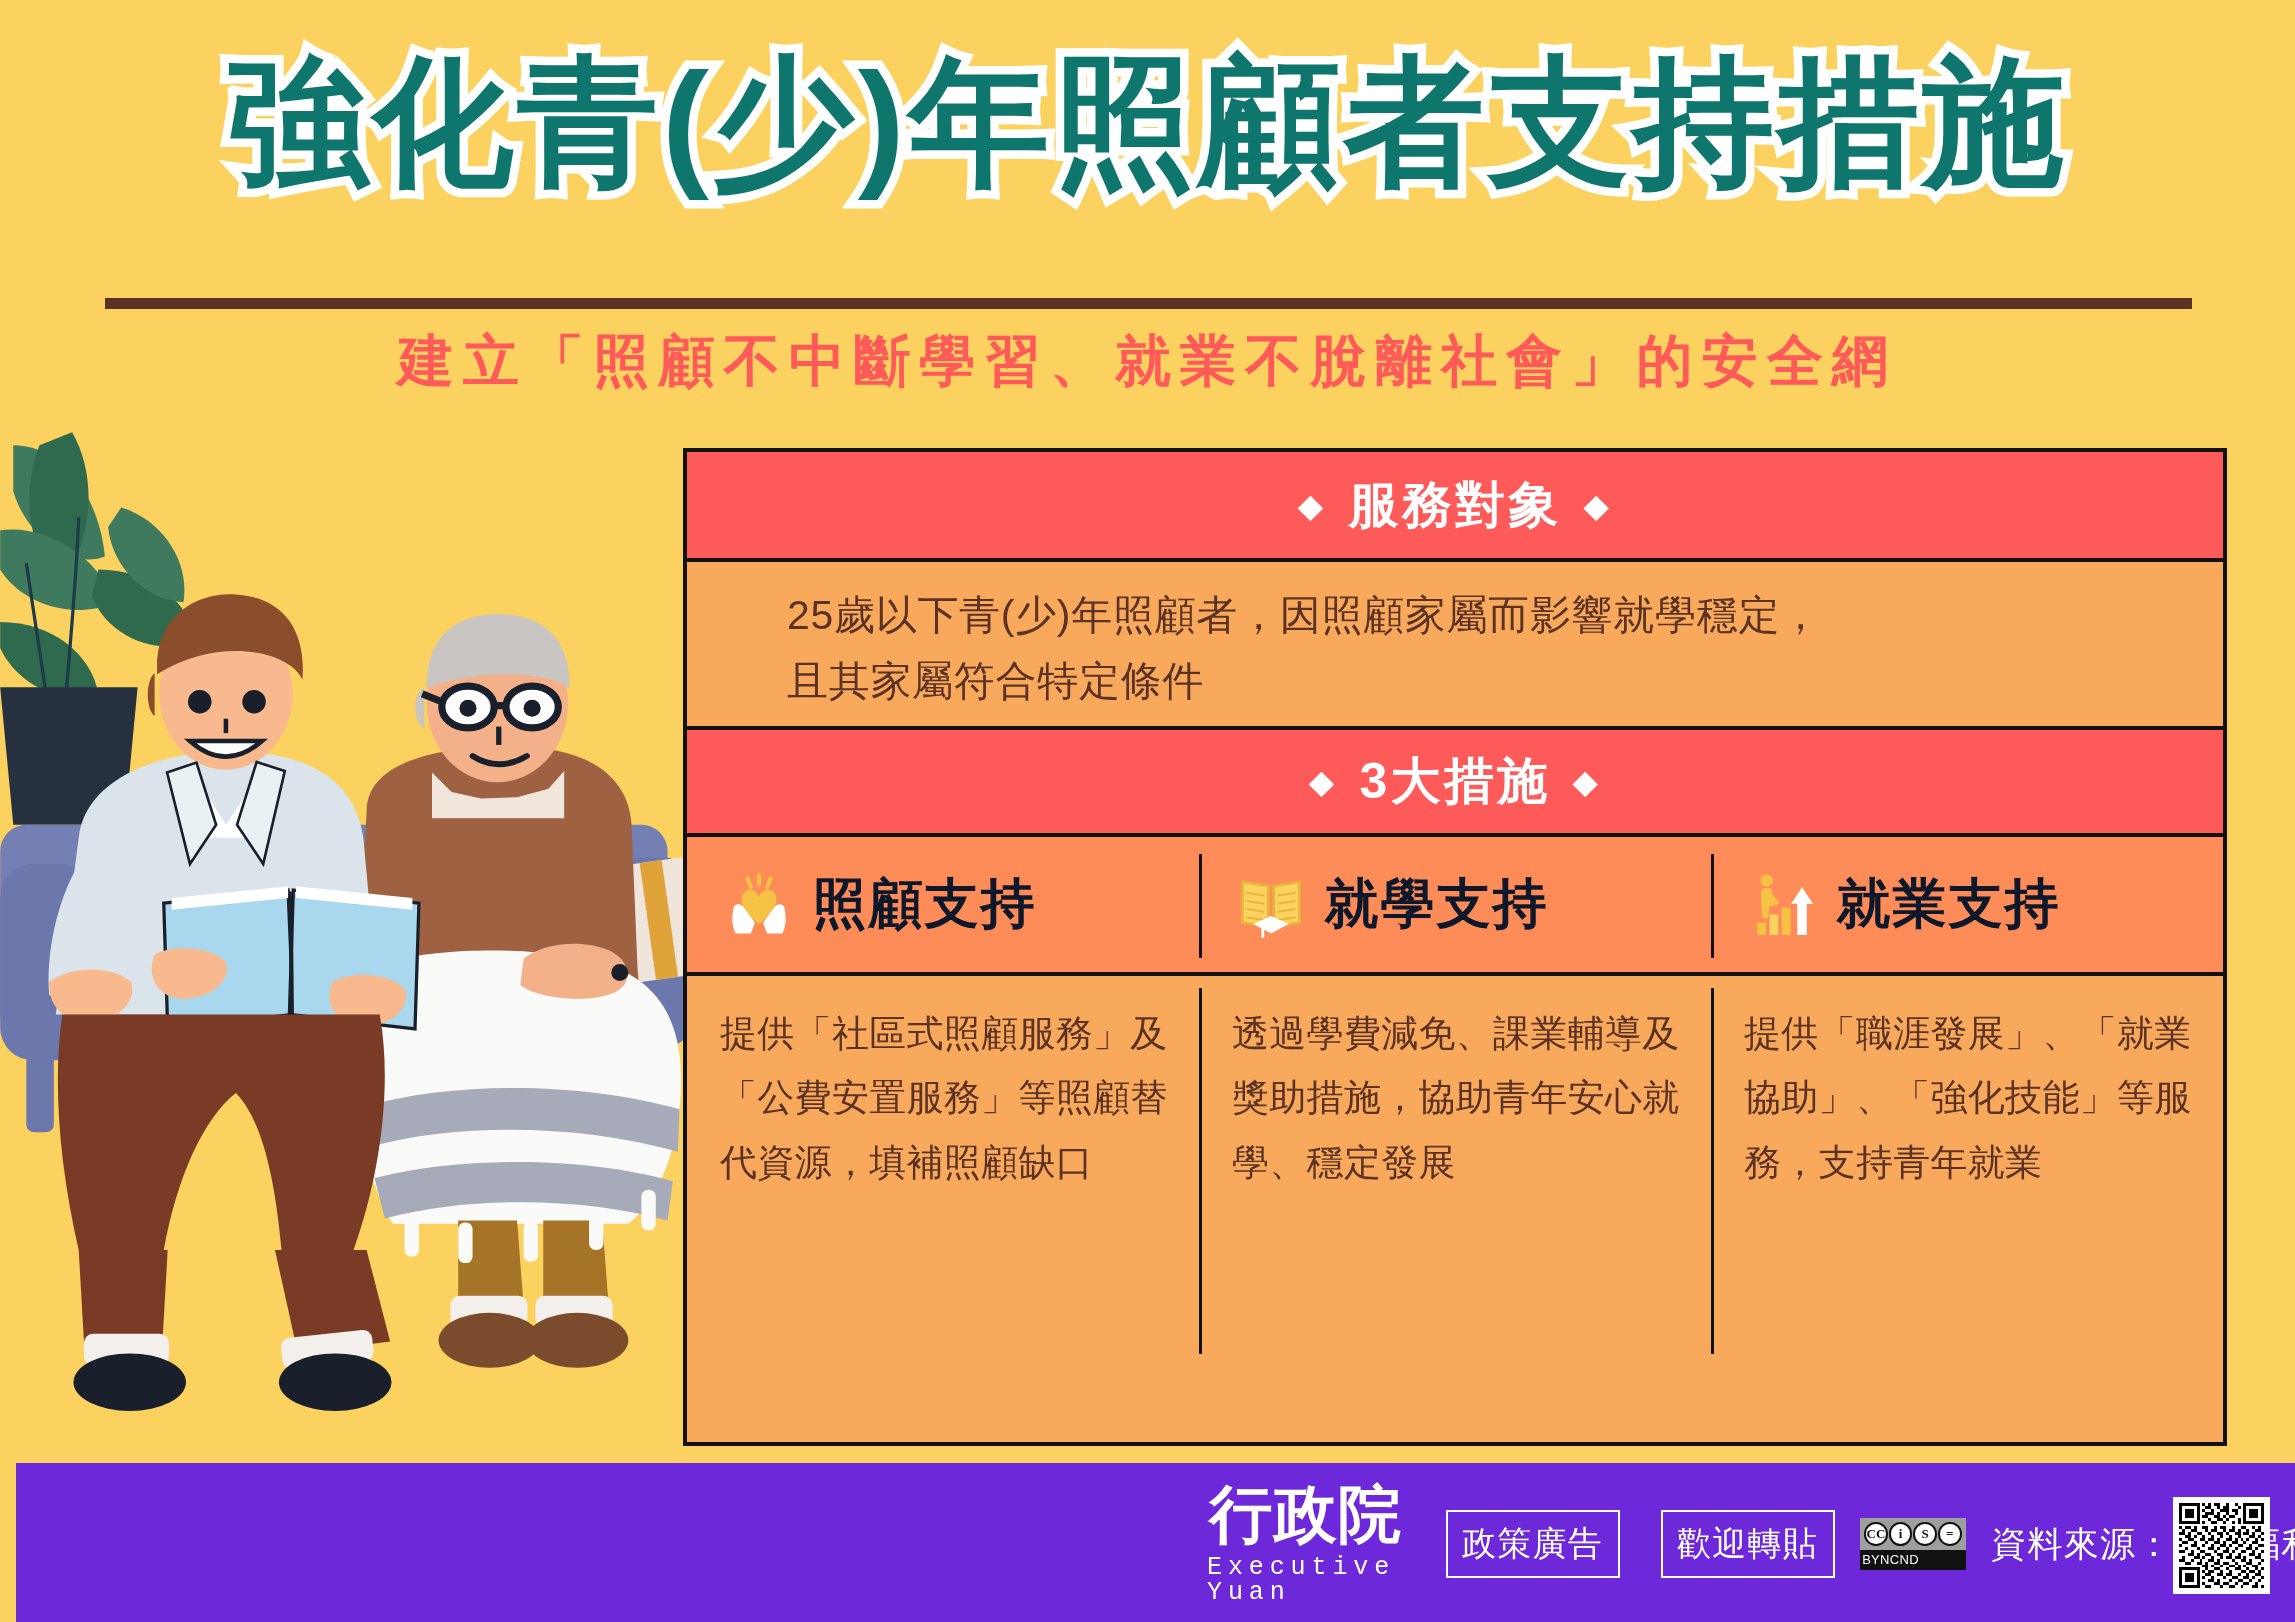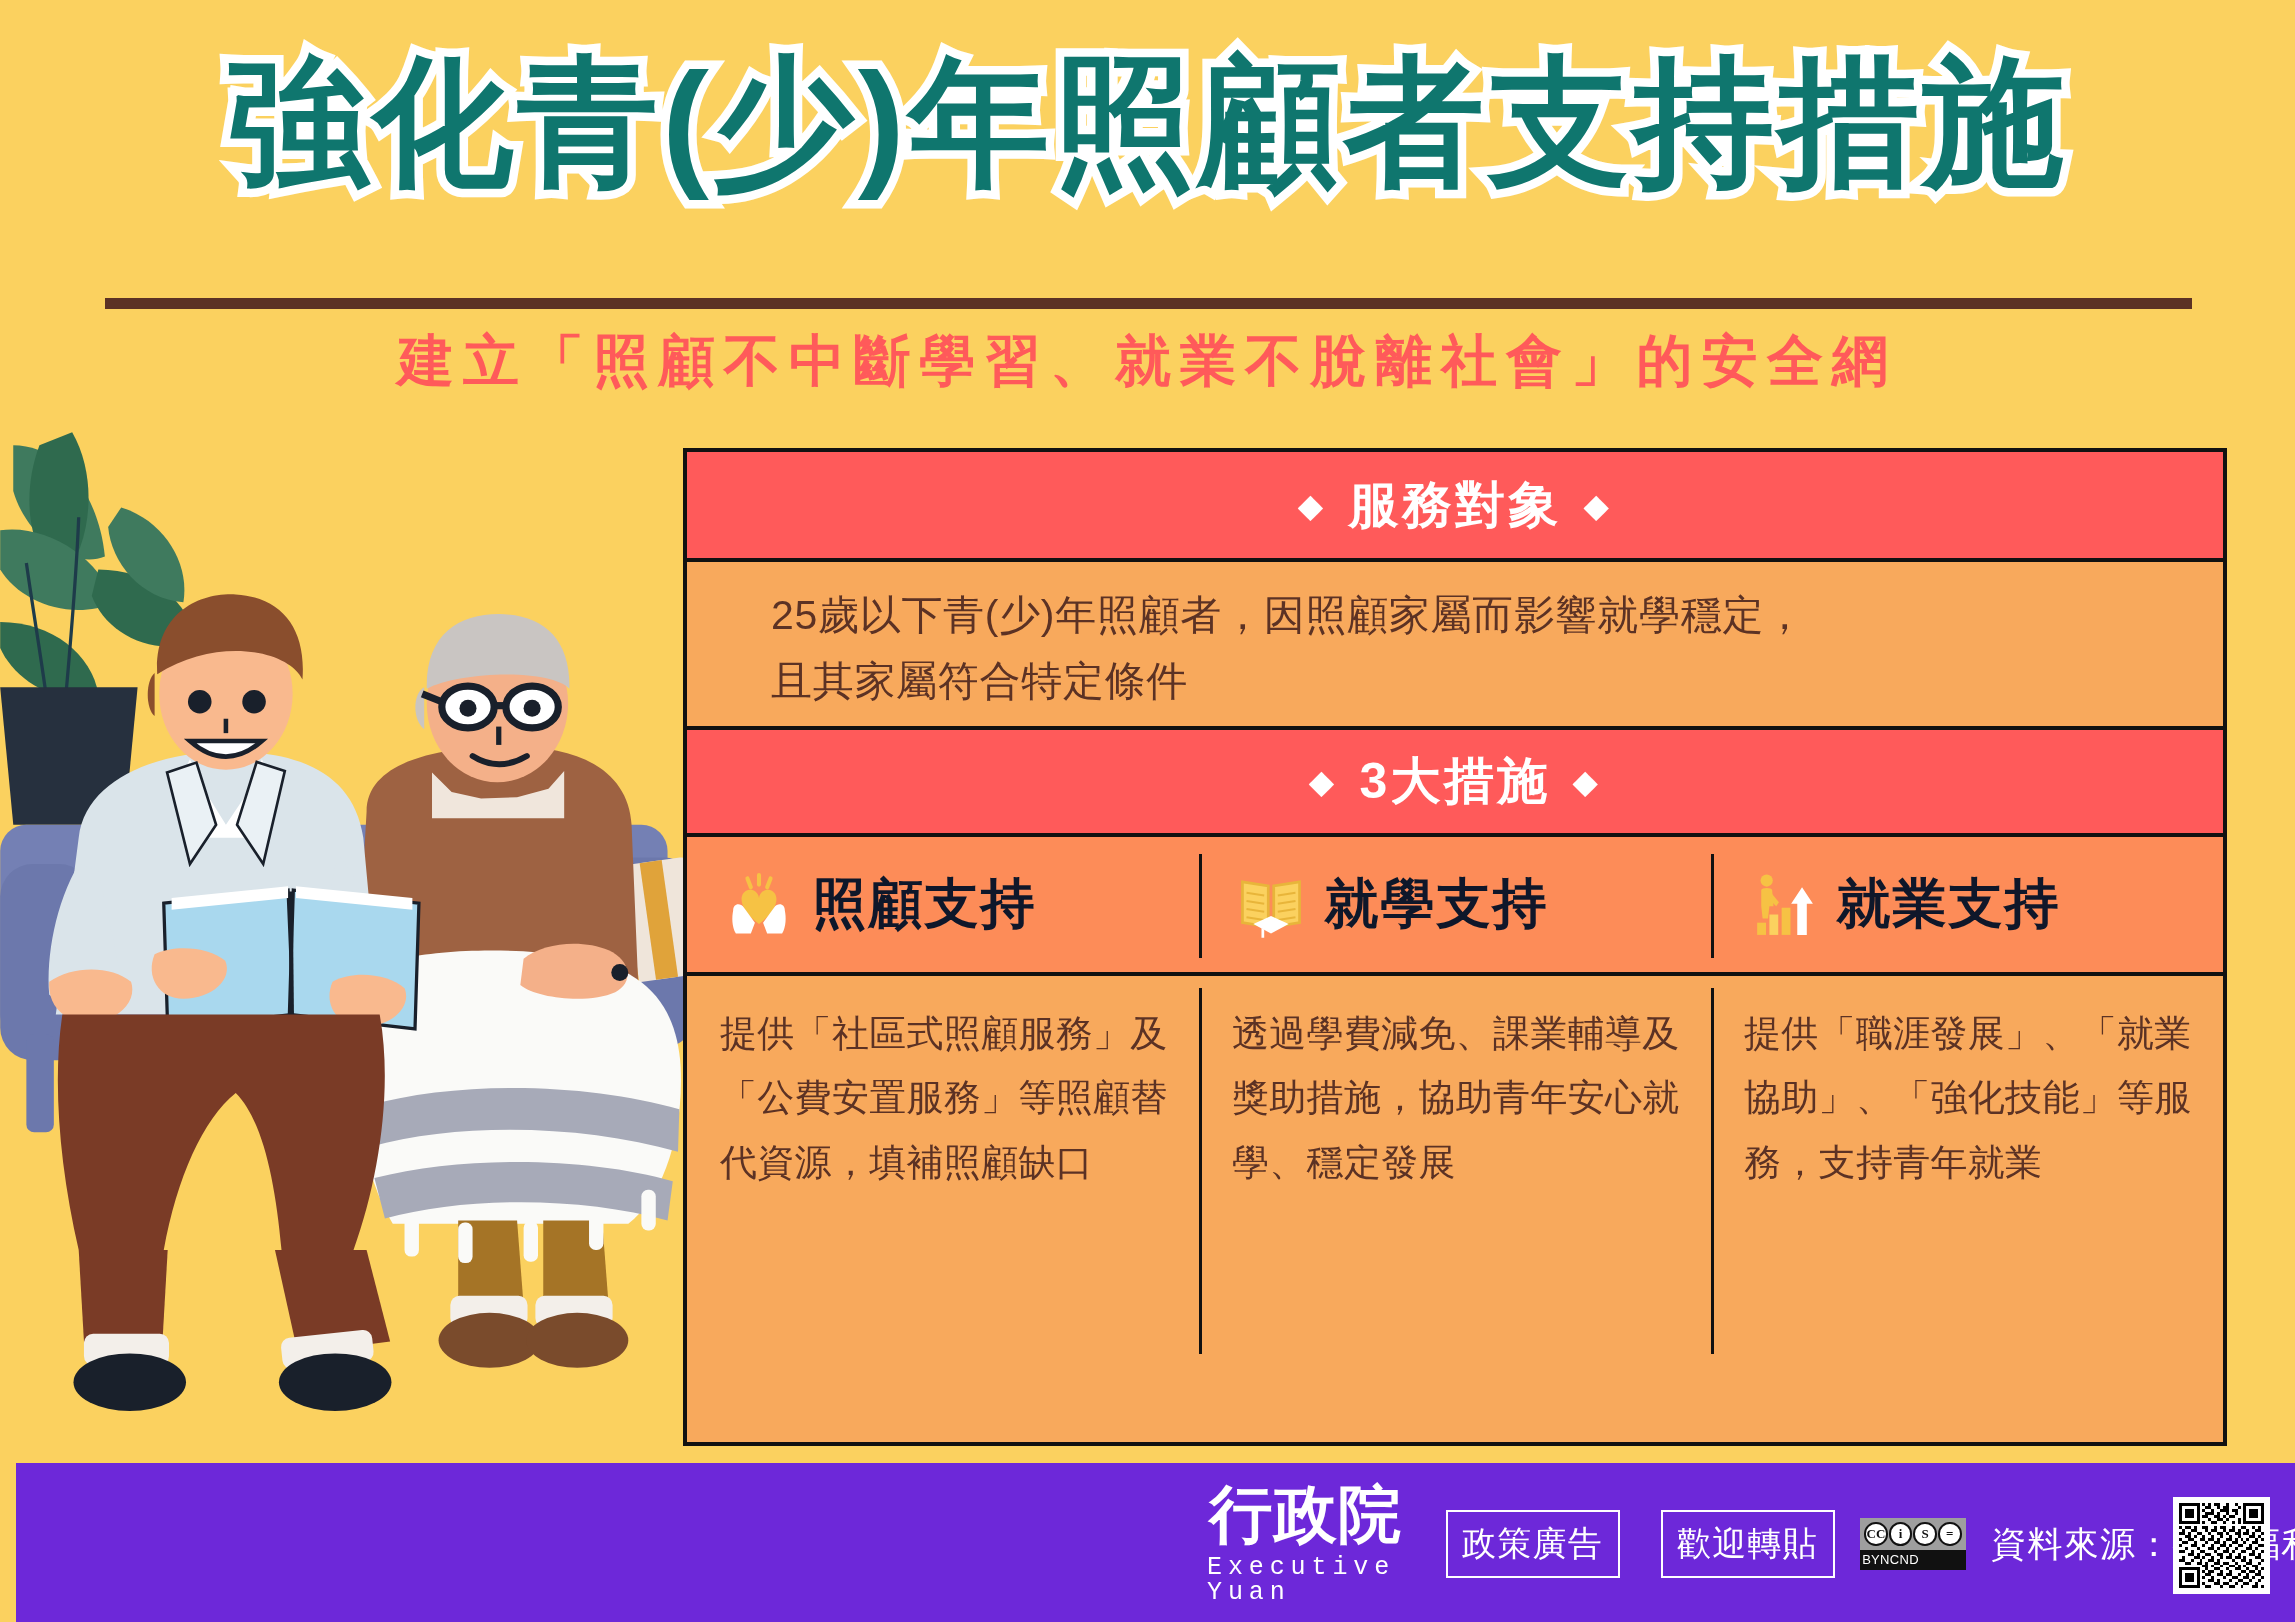--- a/index.html
+++ b/index.html
@@ -70,21 +70,21 @@
   }
   .diamond{ font-size:33px; line-height:1; }
 
   #band-target{ height:110px; }
   #band-measures{ height:111px; border-top:4.6px solid #111111; }
 
   #target-body{
     height:164px;
     padding:19.6px 84px 0 84px;
     font-size:41px; line-height:1.62;
-    color:#5C3224; letter-spacing:0.7px;
+    color:#5C3224; letter-spacing:0.7px;margin-left:16px;
   }
 
   
   #cols-head{
     height:139px;
     background:#FD8C58;
     display:flex;
     border-bottom:4.6px solid #111111;
   }
   .col-head{

